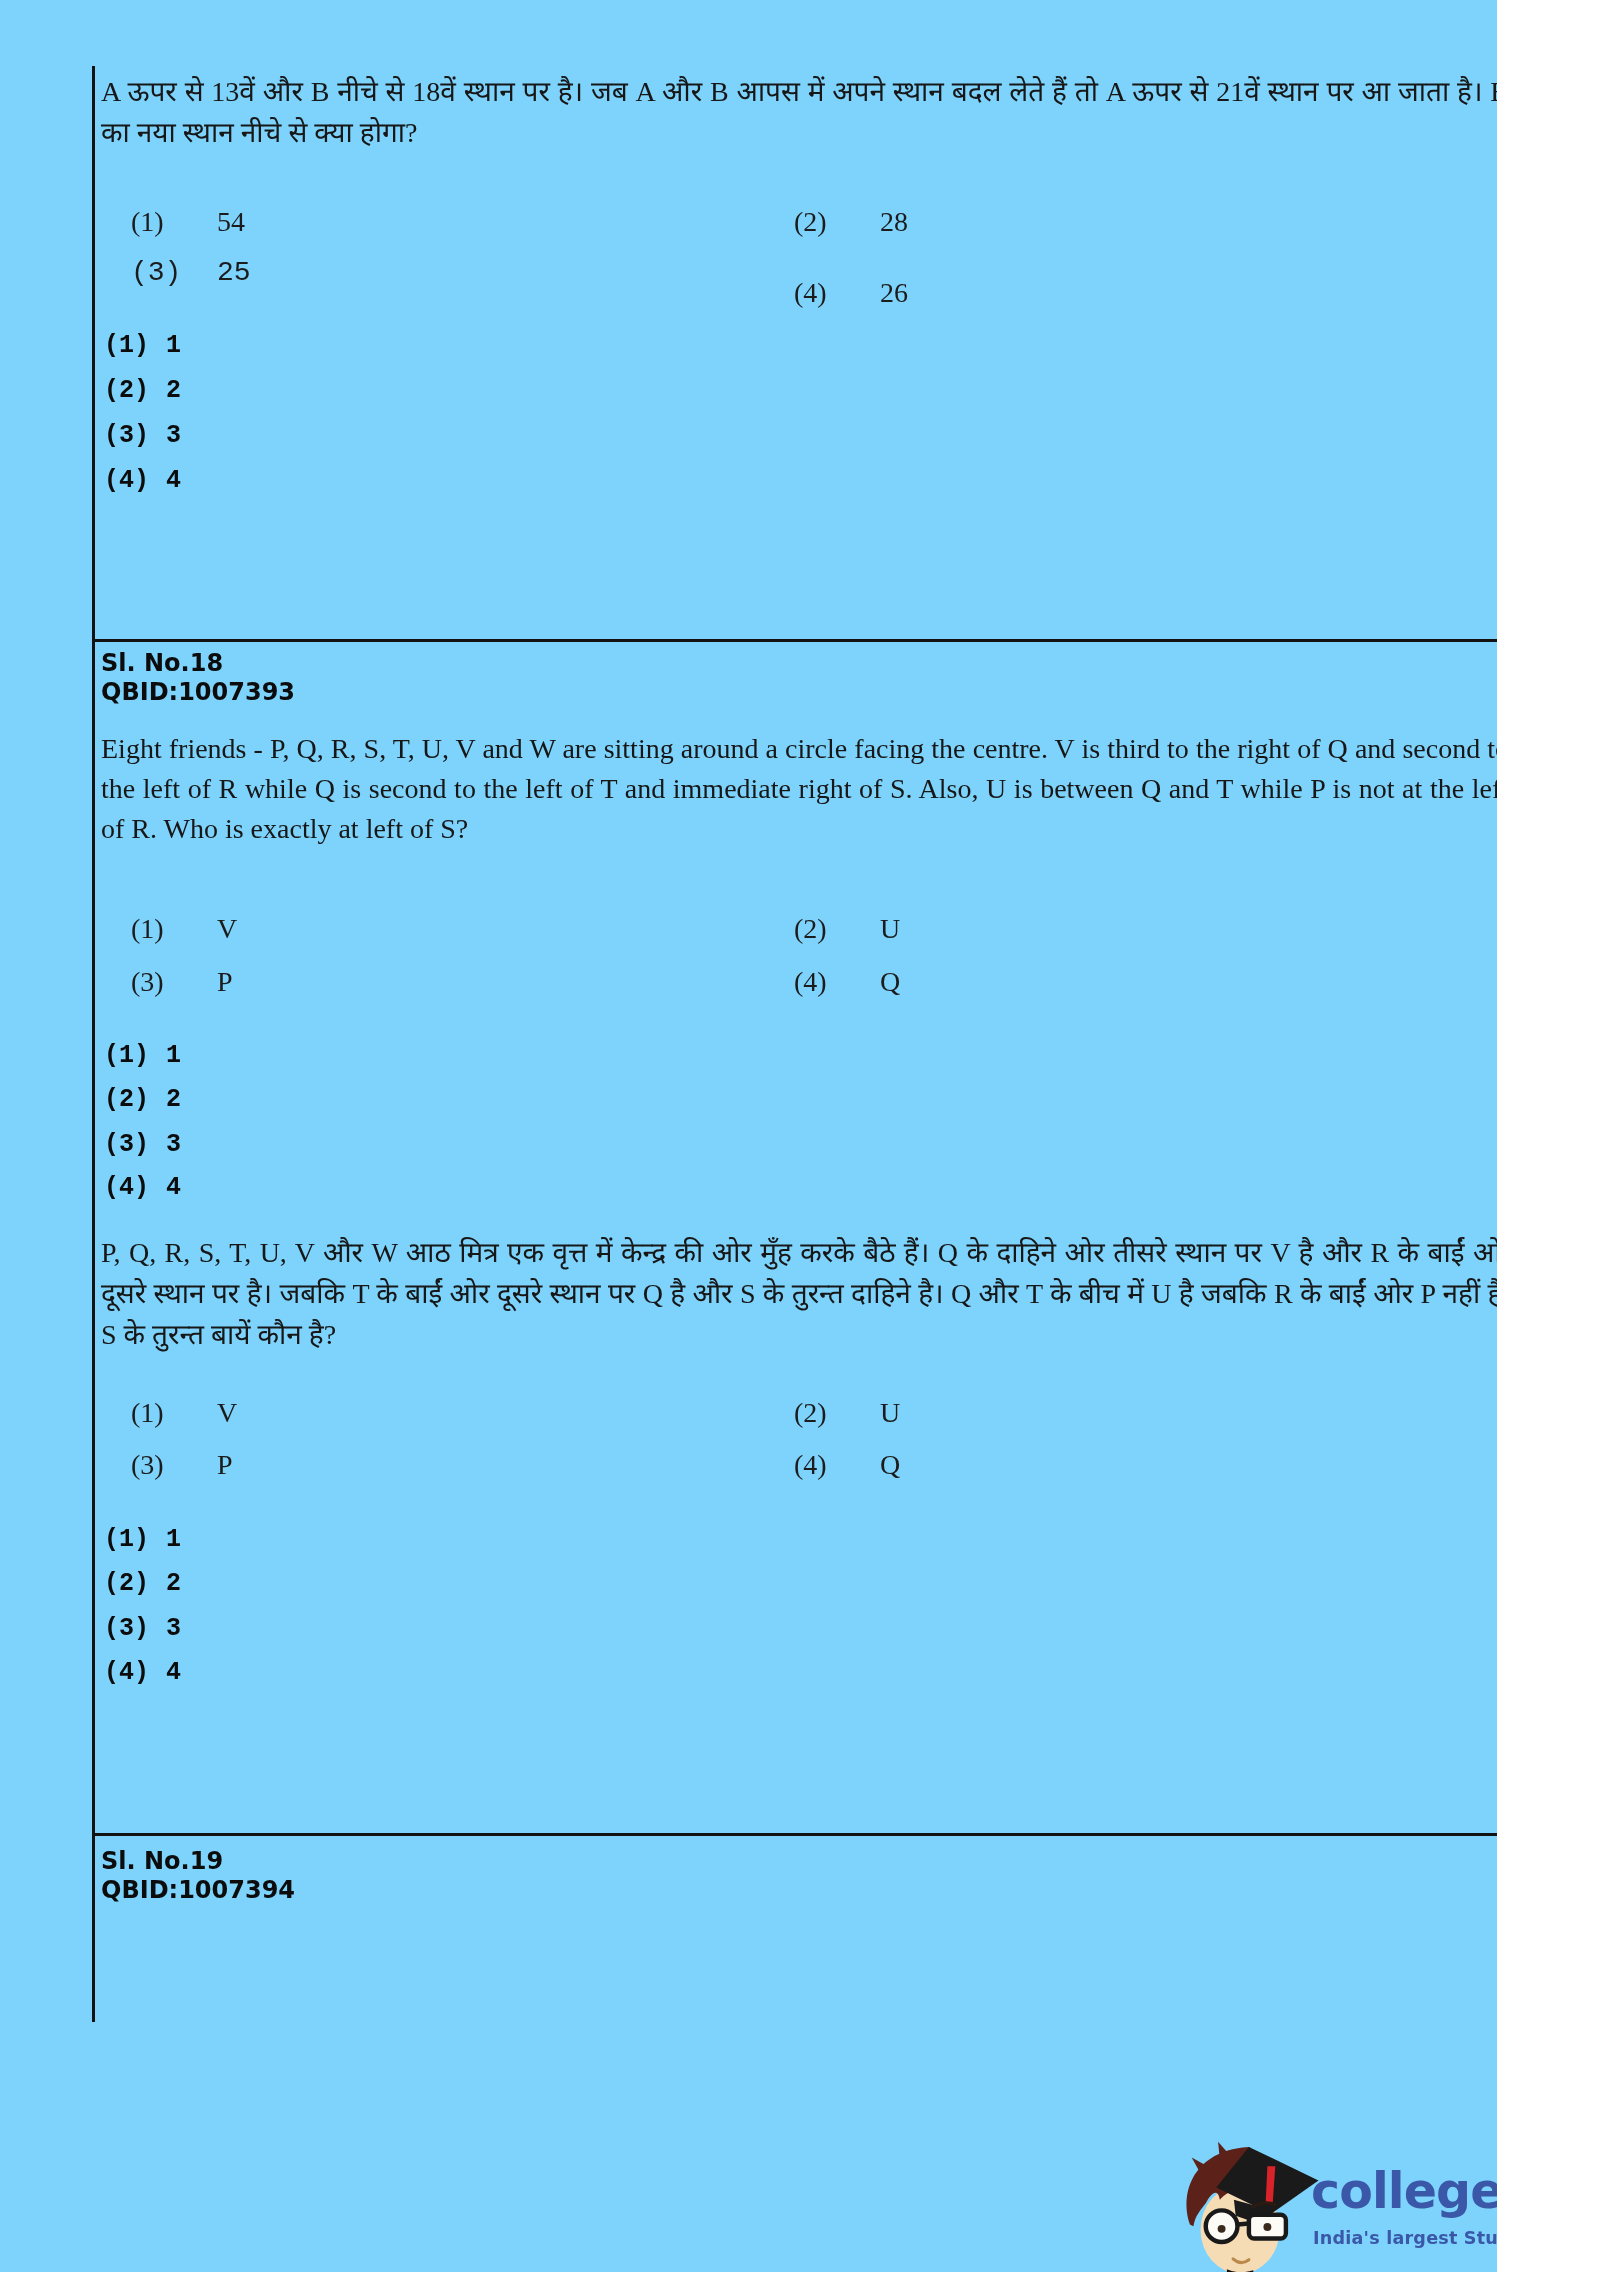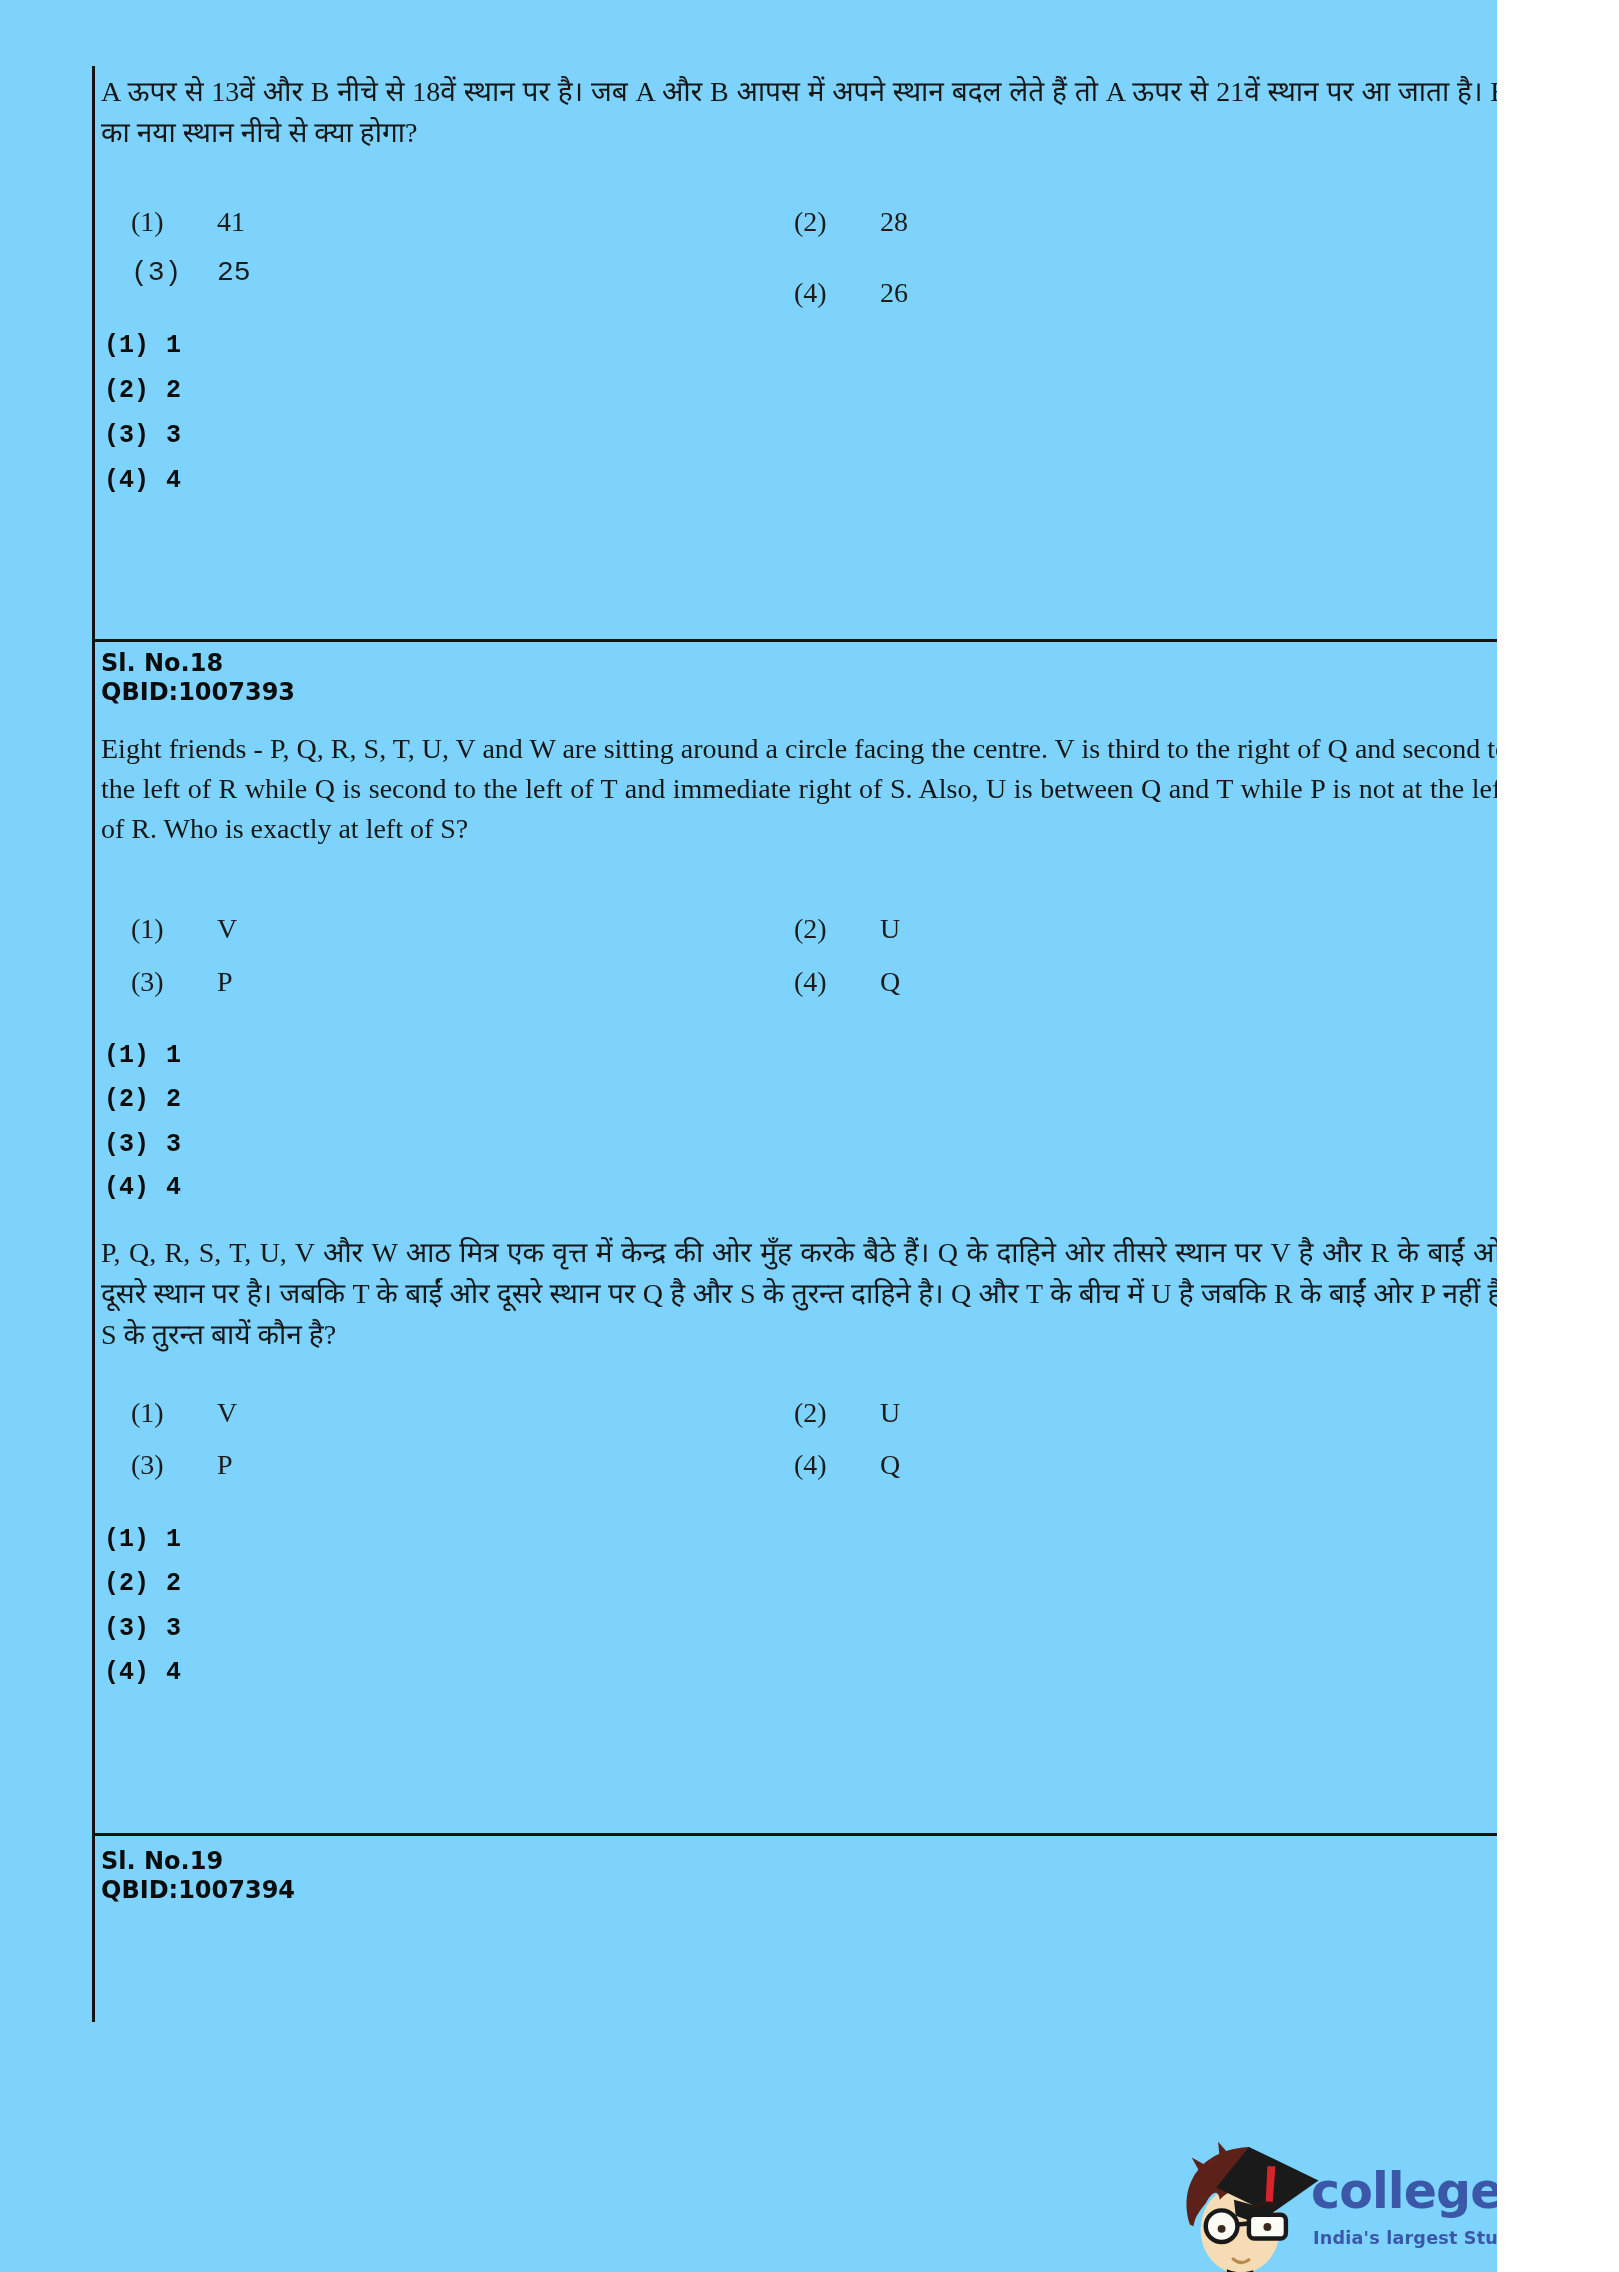--- a/index.html
+++ b/index.html
@@ -35,21 +35,21 @@
 <div class="page">
 
   <div class="line" style="left:92px; top:66px; width:2.6px; height:1956px;"></div>
   <div class="line" style="left:1545px; top:66px; width:2.6px; height:1956px;"></div>
   <div class="line" style="left:92px; top:639px; width:1456px; height:2.6px;"></div>
   <div class="line" style="left:92px; top:1833px; width:1456px; height:2.6px;"></div>
 
   <div class="para" style="left:101px; top:71px; width:1408px;">A ऊपर से 13वें और B नीचे से 18वें स्थान पर है। जब A और B आपस में अपने स्थान बदल लेते हैं तो A ऊपर से 21वें स्थान पर आ जाता है। B का नया स्थान नीचे से क्या होगा?</div>
 
   <div class="opt" style="left:131px; top:206px;">
-    <span class="num">(1)</span><span>41</span>
+    <span class="num">(1)</span><span>54</span>
   </div>
   <div class="opt" style="left:794px; top:206px;">
     <span class="num">(2)</span><span>28</span>
   </div>
   <div class="opt" style="left:131px; top:257px;font-family:Liberation Mono, monospace;">
     <span class="num">(3)</span><span>25</span>
   </div>
   <div class="opt" style="left:794px; top:257px;margin-top:20px;">
     <span class="num">(4)</span><span>26</span>
   </div>

